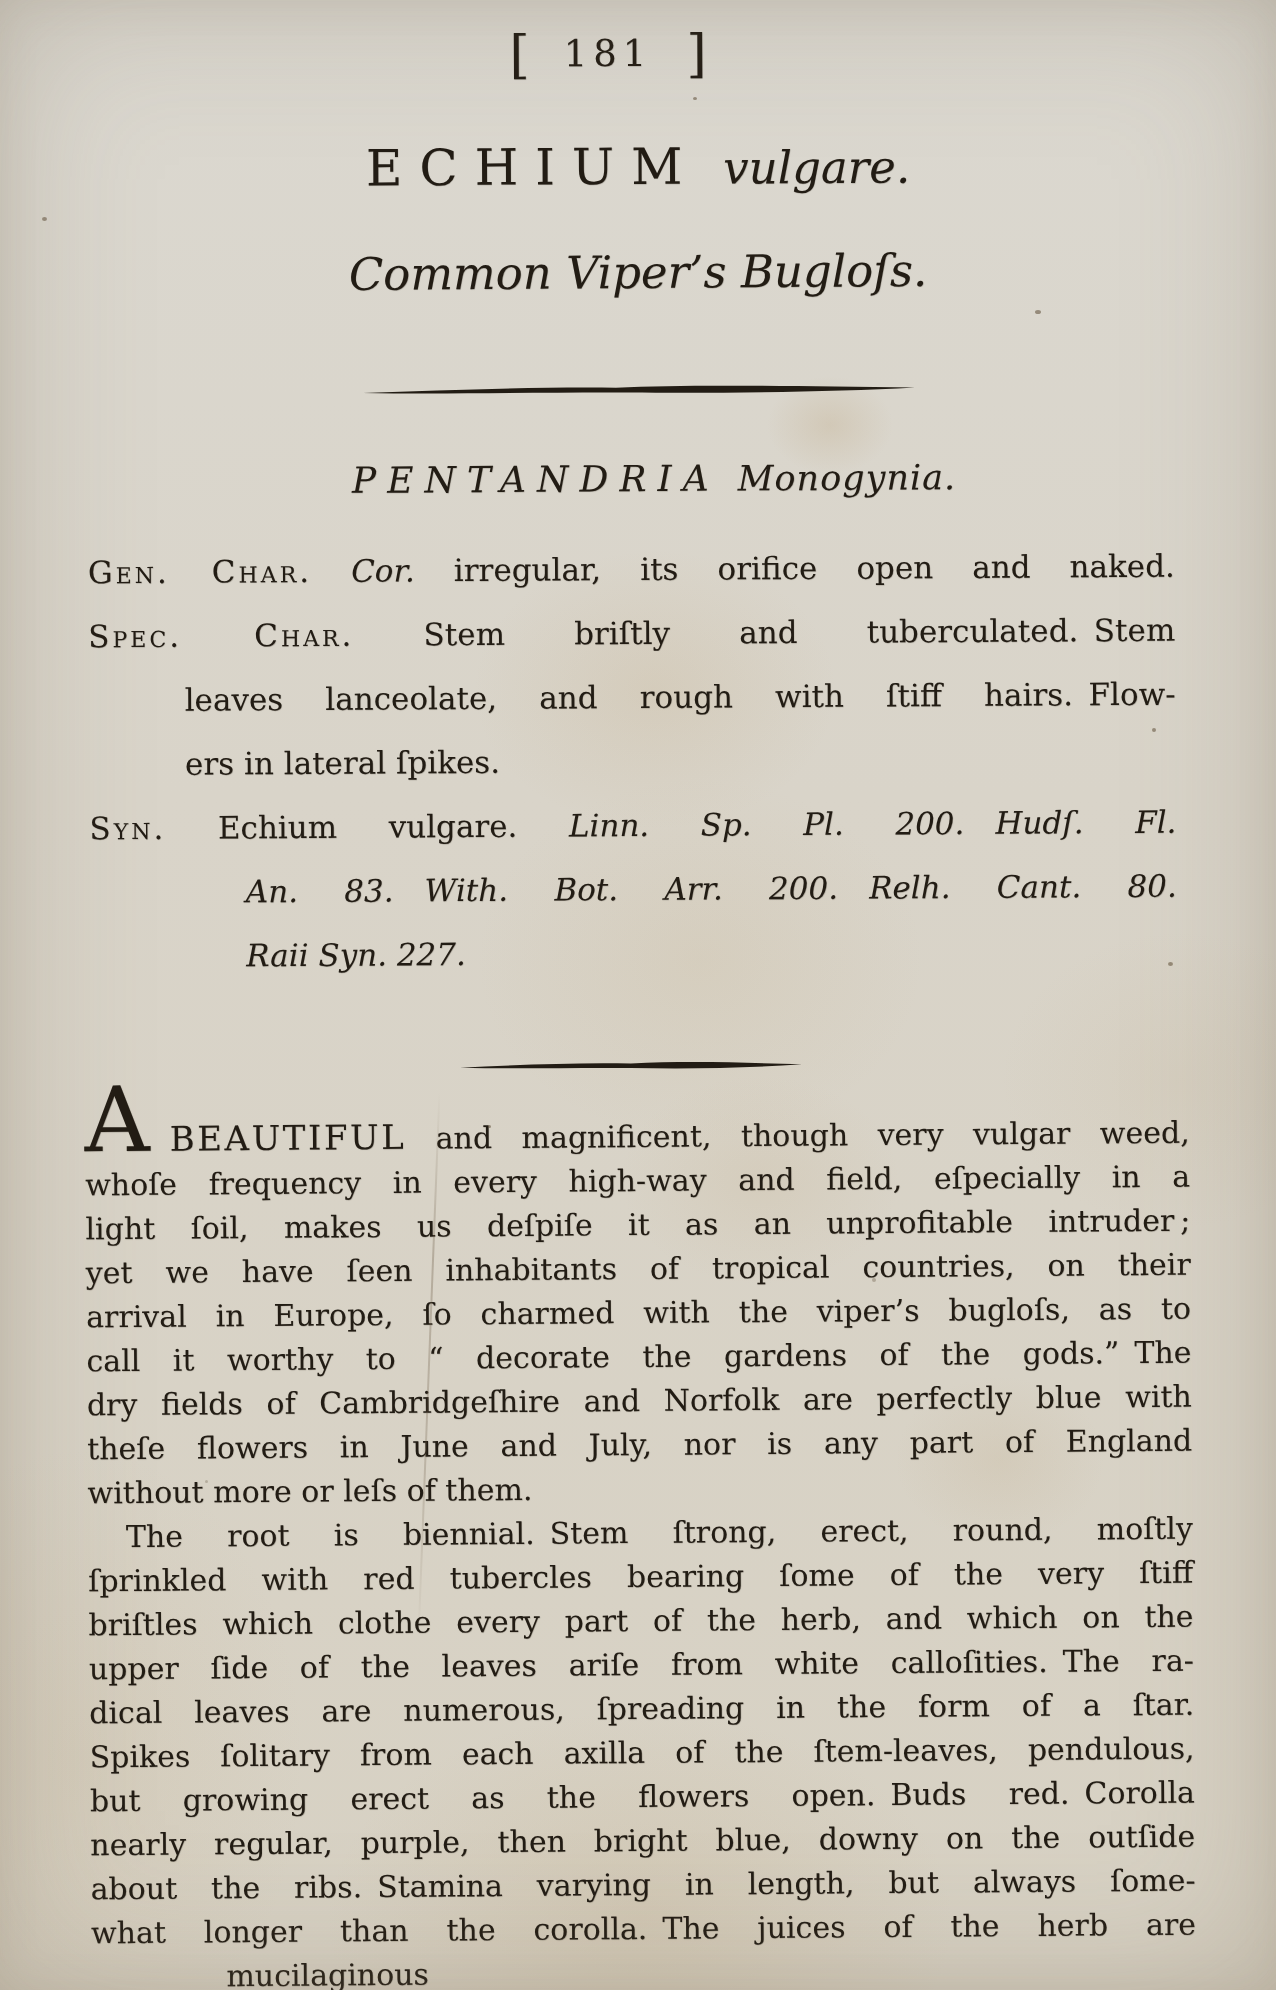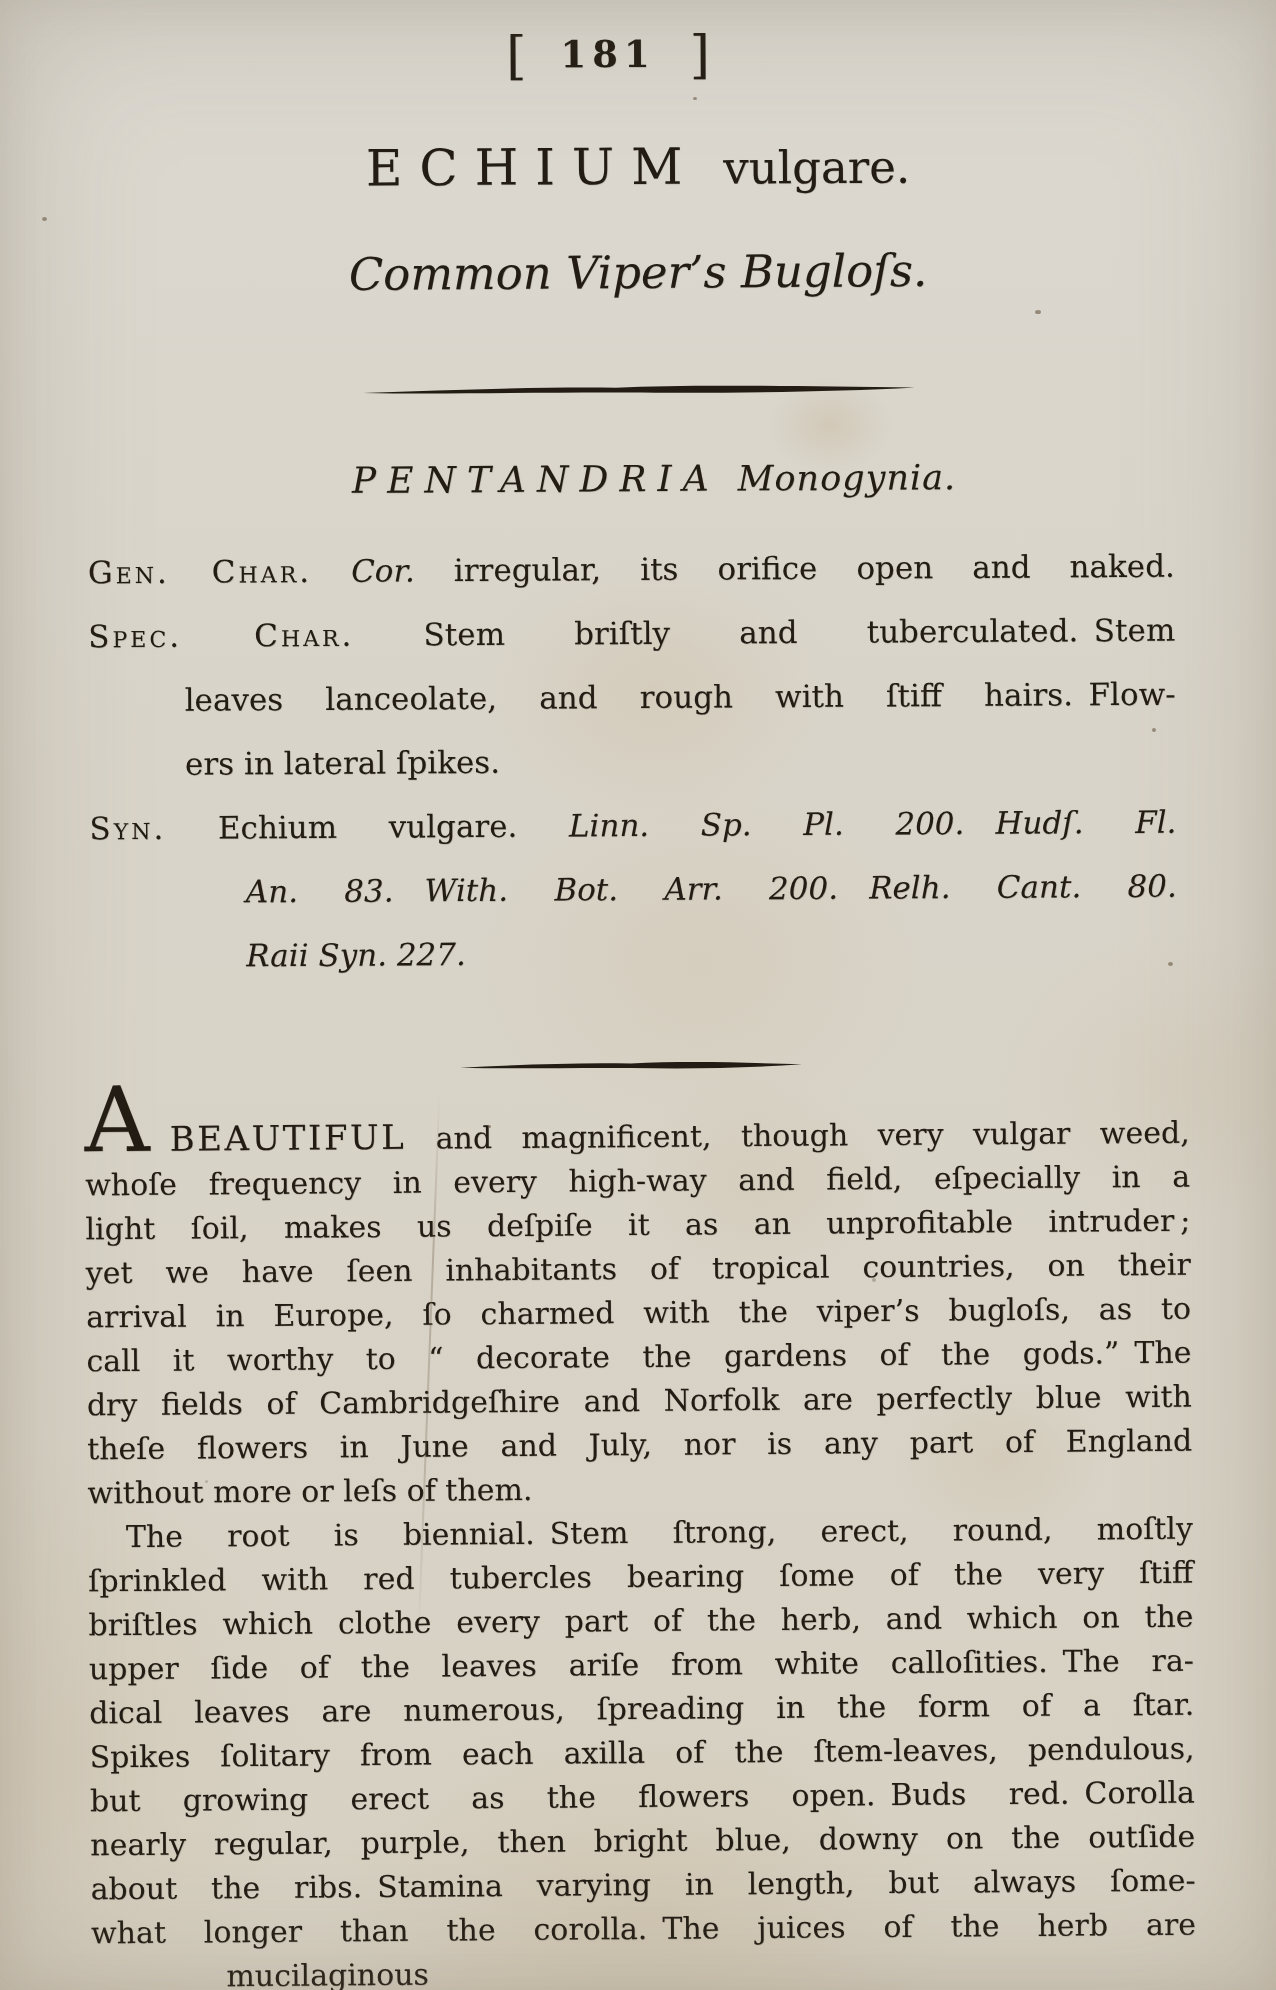--- a/index.html
+++ b/index.html
@@ -23,25 +23,25 @@
   .vignette{position:absolute;inset:0;pointer-events:none;
     box-shadow:inset 0 0 150px rgba(120,104,82,0.28), inset 0 0 40px rgba(120,104,82,0.12);}
   .speck{position:absolute;border-radius:50%;background:rgba(92,76,54,0.55);}
   .crease{position:absolute;left:428px;top:1092px;width:2px;height:545px;
     transform:rotate(2.2deg);
     background:linear-gradient(180deg, rgba(105,88,66,0) 0%, rgba(105,88,66,0.32) 30%, rgba(105,88,66,0.25) 70%, rgba(105,88,66,0) 100%);}
   
   .pagenum{position:absolute;top:26px;left:0;right:0;text-align:center;
     transform:translateX(-30px) rotate(-0.3deg);white-space:nowrap;}
   .pagenum .bracket{font-size:52px;line-height:56px;vertical-align:-6px;}
-  .pagenum .num{font-size:37px;line-height:56px;margin:0 34px;letter-spacing:6px;font-weight:bold;}
+  .pagenum .num{font-size:37px;line-height:56px;margin:0 34px;letter-spacing:6px;}
   .titleline{position:absolute;top:138px;left:0;right:0;text-align:center;
     transform:rotate(-0.3deg);white-space:nowrap;}
   .genus{font-size:50px;letter-spacing:17px;}
-  .species{font-size:45px;margin-left:24px;}
+  .species{font-size:45px;margin-left:24px;font-style:italic;}
   .subtitle{position:absolute;top:246px;left:0;right:0;text-align:center;
     font-style:italic;font-size:45px;transform:rotate(-0.4deg);white-space:nowrap;}
   .rule{position:absolute;pointer-events:none;}
   .rule1{left:361px;top:383px;transform:rotate(-0.4deg);}
   .rule2{left:458px;top:1059px;transform:rotate(-0.4deg);}
   .taxonomy{position:absolute;top:458px;left:0;right:0;text-align:center;
     transform:translateX(16px) rotate(-0.35deg);white-space:nowrap;font-style:italic;}
   .taxclass{font-size:36px;letter-spacing:11px;}
   .taxorder{font-size:35px;margin-left:18px;letter-spacing:1px;}
   

